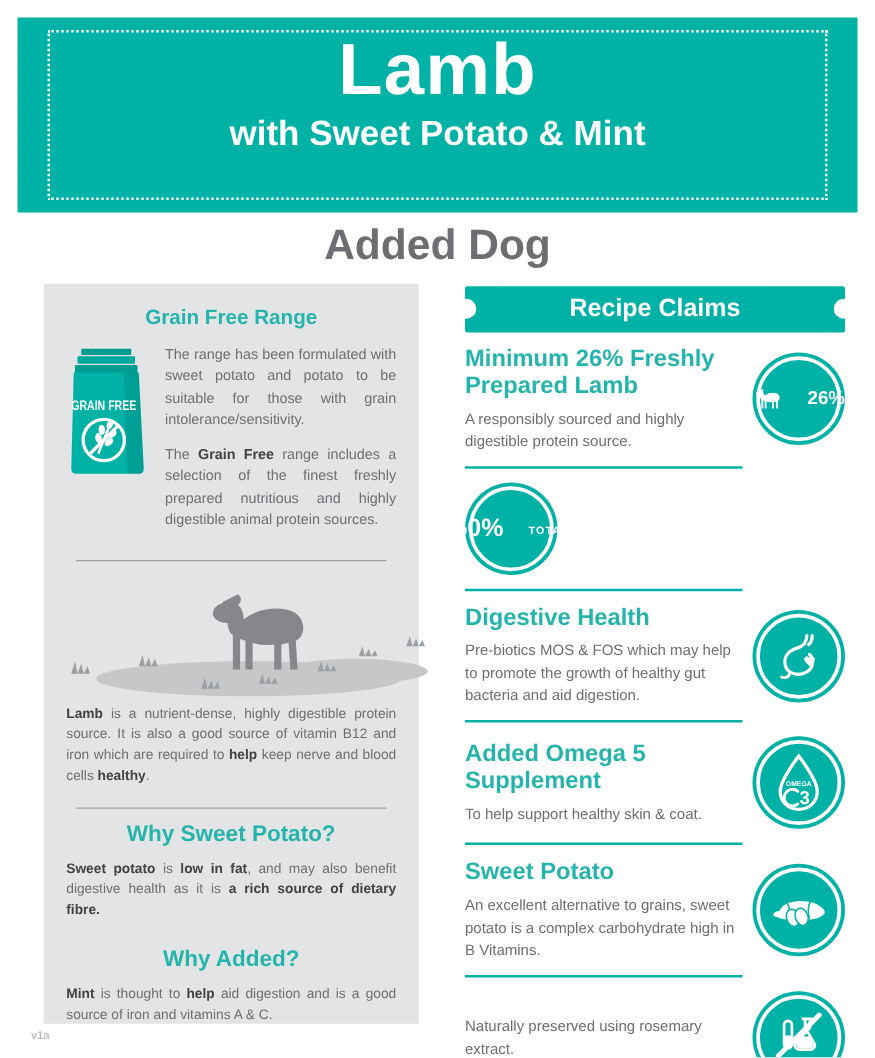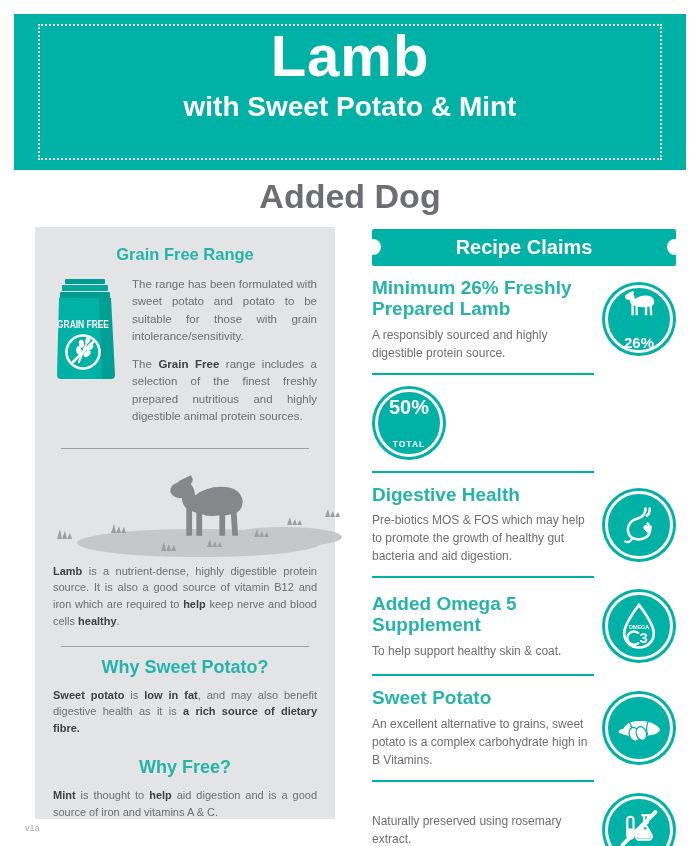--- a/index.html
+++ b/index.html
@@ -61,21 +61,21 @@
   .claim-title{color:var(--teal_text);font-weight:bold;font-size:19px;line-height:1.13;
                margin-bottom:6px;max-width:226px;}
   .claim-desc{color:var(--text_gray);font-size:12px;line-height:1.5;max-width:225px;}
   .claim-divider{width:222px;height:2px;background:var(--teal);}
 
   .claim-icon{position:relative;flex:0 0 74px;width:74px;height:74px;border-radius:50%;
               background:var(--teal);}
   .claim-icon .ring{position:absolute;top:3px;left:3px;right:3px;bottom:3px;
                     border:3.5px solid #fff;border-radius:50%;}
   .claim-icon .content{position:absolute;top:0;left:0;right:0;bottom:0;display:flex;
-                       flex-direction:column;align-items:center;justify-content:center;
+                       flex-direction:row;align-items:center;justify-content:center;
                        color:#fff;gap:20px;}
   .pct-big{font-size:20px;font-weight:bold;line-height:1;}
   .pct-sub{font-size:8.5px;font-weight:bold;letter-spacing:1px;margin-top:2px;}
   .sheep-pct{font-size:15px;font-weight:bold;line-height:1;margin-top:-2px;}
 
   .version{position:absolute;left:25px;top:823px;font-size:9px;color:var(--faint_gray);}
 </style>
 </head>
 <body>
 
@@ -141,21 +141,21 @@
       <use href="#sheep-shape" x="110" y="12" width="92" height="69" fill="var(--sheep_gray)"></use>
     </svg>
 
     <p class="sec-body"><b>Lamb</b><span> is a nutrient-dense, highly digestible protein source. It is also a good source of vitamin B12 and iron which are required to </span><b>help</b><span> keep nerve and blood cells </span><b>healthy</b><span>.</span></p>
 
     <div class="divider" style="margin-top:16px"></div>
 
     <div class="section-heading">Why Sweet Potato?</div>
     <p class="sec-body"><b>Sweet potato</b><span> is </span><b>low in fat</b><span>, and may also benefit digestive health as it is </span><b>a rich source of dietary fibre.</b></p>
 
-    <div class="section-heading mint-gap">Why Free?</div>
+    <div class="section-heading mint-gap">Why Added?</div>
     <p class="sec-body"><b>Mint</b><span> is thought to </span><b>help</b><span> aid digestion and is a good source of iron and vitamins A &amp; C.</span></p>
   </div>
 
   <div class="claims">
     <div class="banner">
       <div class="notch left"></div>
       <div class="notch right"></div>
       <div class="banner-label">Recipe Claims</div>
     </div>
 

